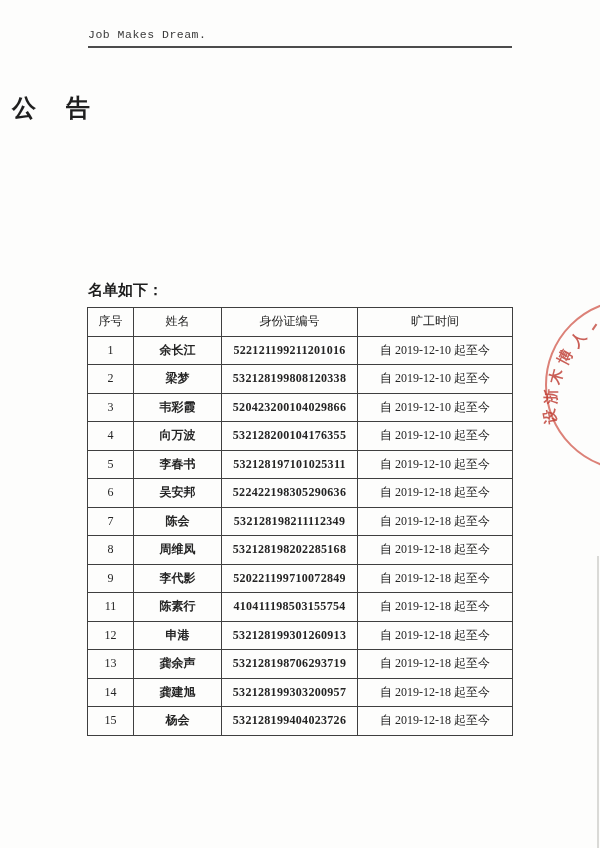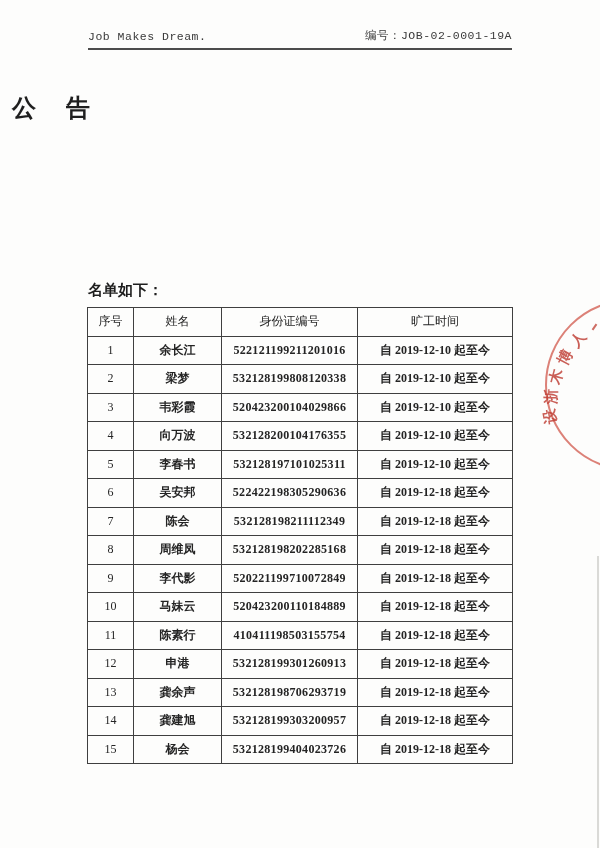--- a/index.html
+++ b/index.html
@@ -39,21 +39,21 @@
   }
   table.roster th,table.roster td{
     border:1px solid #3f3f3f;height:27.5px;padding:0 2px;
     text-align:center;vertical-align:middle;overflow:hidden;white-space:nowrap;
   }
   table.roster{border:1.5px solid #333;}
   table.roster th{font-weight:normal;}
   td.c0{font-weight:normal;}
   td.c1{font-weight:bold;}
   td.c2{font-weight:bold;letter-spacing:0.3px;font-size:12px;}
-  td.c3{font-weight:bold;}
+  td.c3{font-weight:normal;}
   .w0{width:46px;}.w1{width:88px;}.w2{width:136px;}.w3{width:155px;}
   
   .stamp-arc{
     position:absolute;left:545px;top:299px;width:172px;height:172px;
     border:2.5px solid rgba(205,75,62,0.7);border-radius:50%;
     box-sizing:border-box;pointer-events:none;
   }
   .stamp-char{
     position:absolute;font-size:15px;font-weight:bold;
     color:rgba(190,60,50,0.82);pointer-events:none;
@@ -73,21 +73,20 @@
     background:#dadad7;
   }
 </style>
 </head>
 <body>
 
 <div class="page">
 
   <div class="doc-header">
     <span>Job Makes Dream.</span>
-    <span class="doc-number"><span>编号：</span><span>JOB-02-0001-19A</span></span>
   </div>
 
   <div class="title">公 告</div>
 
 
   <div class="list-label">名单如下：</div>
 
   <table class="roster">
     <colgroup>
       <col class="w0">
@@ -152,26 +151,20 @@
           <td class="c2">532128198202285168</td>
           <td class="c3">自 2019-12-18 起至今</td>
         </tr>
         <tr>
           <td class="c0">9</td>
           <td class="c1">李代影</td>
           <td class="c2">520221199710072849</td>
           <td class="c3">自 2019-12-18 起至今</td>
         </tr>
         <tr>
-          <td class="c0">10</td>
-          <td class="c1">马妹云</td>
-          <td class="c2">520423200110184889</td>
-          <td class="c3">自 2019-12-18 起至今</td>
-        </tr>
-        <tr>
           <td class="c0">11</td>
           <td class="c1">陈素行</td>
           <td class="c2">410411198503155754</td>
           <td class="c3">自 2019-12-18 起至今</td>
         </tr>
         <tr>
           <td class="c0">12</td>
           <td class="c1">申港</td>
           <td class="c2">532128199301260913</td>
           <td class="c3">自 2019-12-18 起至今</td>

